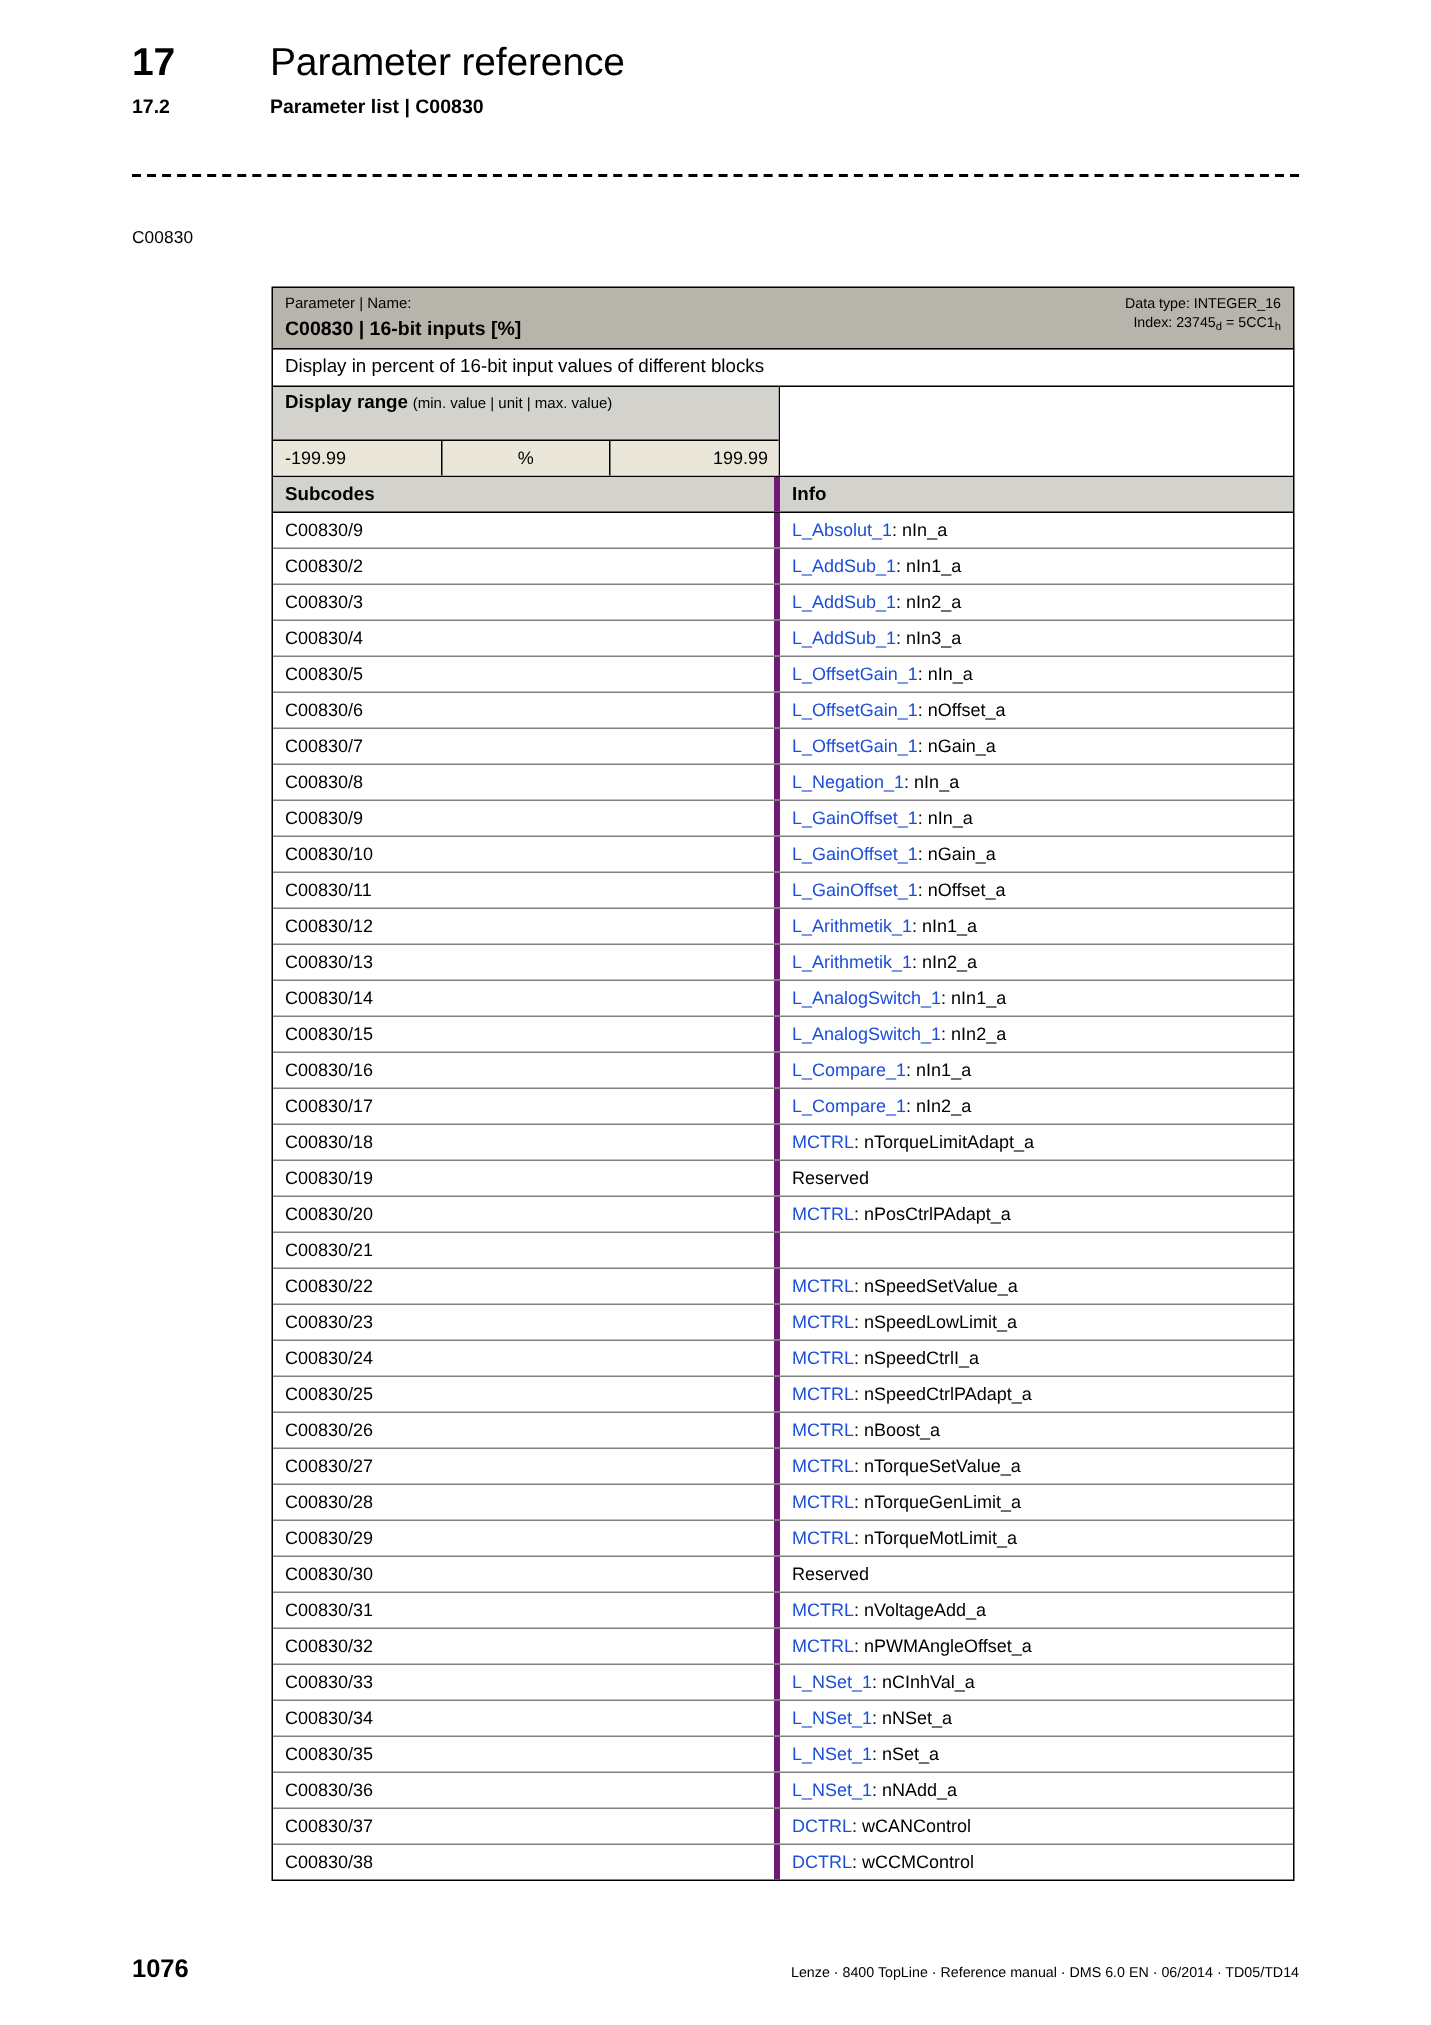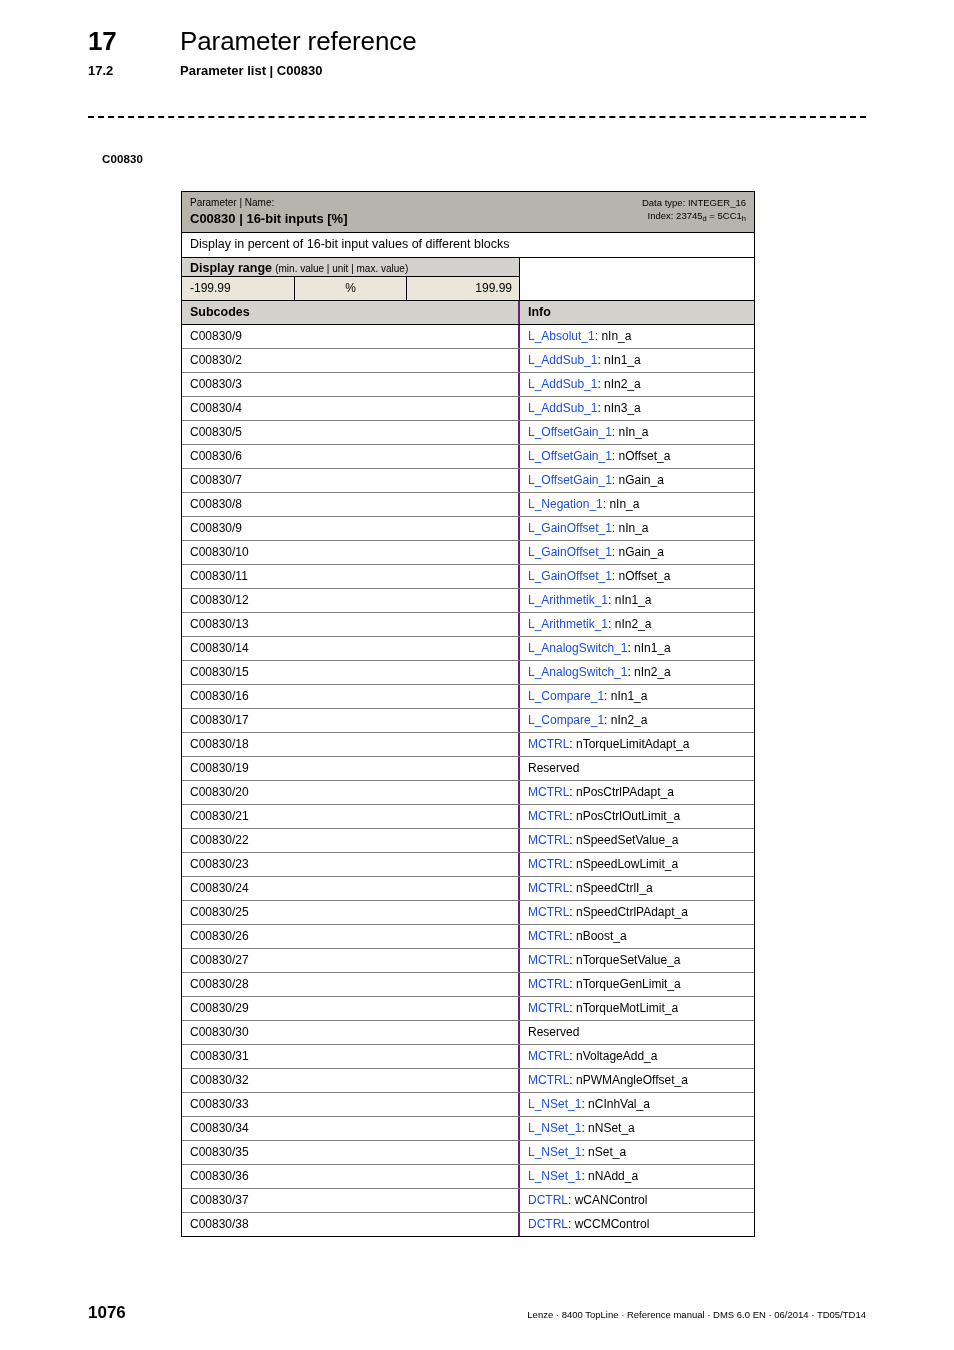--- a/index.html
+++ b/index.html
@@ -58,33 +58,33 @@
     left: 88px;
     top: 116px;
     width: 778px;
     height: 0;
     border-top: 2px dashed #000000;
   }
 
   
   #margin-tag {
     position: absolute;
-    left: 102px;
+    left: 88px;
     top: 153px;
     font-size: 11.5px;
-    font-weight: bold;
+    font-weight: normal;
     letter-spacing: 0.1px;
   }
 
   
   #param-table {
     position: absolute;
     left: 181px;
     top: 191px;
-    width: 574px;
+    width: 682px;
     border: 1px solid #000000;
     border-collapse: collapse;
     box-sizing: border-box;
     background: #ffffff;
   }
 
   .pt-head {
     background: #b7b5ab;
     border-bottom: 1px solid #000000;
     display: flex;
@@ -132,21 +132,21 @@
   }
   .pt-range-left {
     width: 338px;
     flex: 0 0 338px;
     border-right: 1px solid #000000;
     box-sizing: border-box;
   }
   .pt-range-title {
     background: #d4d2cc;
     border-bottom: 1px solid #000000;
-    padding: 3px 8px 0 8px;
+    padding: 3px 8px 16px 8px;
     font-size: 11.5px;
     line-height: 15px;
     box-sizing: border-box;
   }
   .pt-range-title b { font-weight: bold; font-size: 12.5px; }
   .pt-range-title span.sm { font-size: 10px; }
   .pt-range-values {
     display: flex;
     background: #eae7da;
     box-sizing: border-box;
@@ -169,21 +169,21 @@
   .pt-sub-head {
     display: flex;
     background: #d4d2cc;
     border-bottom: 1px solid #000000;
     box-sizing: border-box;
   }
   .pt-sub-head .c1,
   .pt-rows .c1 {
     width: 338px;
     flex: 0 0 338px;
-    border-right: 2px solid #701a75;
+    border-right: 4px solid #701a75;
     box-sizing: border-box;
     padding: 3px 8px 4px 8px;
   }
   .pt-sub-head .c2,
   .pt-rows .c2 {
     flex: 1 1 auto;
     box-sizing: border-box;
     padding: 3px 12px 4px 8px;
   }
   .pt-sub-head .c1,
@@ -354,21 +354,20 @@
       <div class="pt-row">
         <div class="c1">C00830/19</div>
         <div class="c2"><span>Reserved</span></div>
       </div>
       <div class="pt-row">
         <div class="c1">C00830/20</div>
         <div class="c2"><span class="pt-link">MCTRL</span><span>: nPosCtrlPAdapt_a</span></div>
       </div>
       <div class="pt-row">
         <div class="c1">C00830/21</div>
-        <div class="c2"><span class="pt-link">MCTRL</span><span>: nPosCtrlOutLimit_a</span></div>
       </div>
       <div class="pt-row">
         <div class="c1">C00830/22</div>
         <div class="c2"><span class="pt-link">MCTRL</span><span>: nSpeedSetValue_a</span></div>
       </div>
       <div class="pt-row">
         <div class="c1">C00830/23</div>
         <div class="c2"><span class="pt-link">MCTRL</span><span>: nSpeedLowLimit_a</span></div>
       </div>
       <div class="pt-row">

